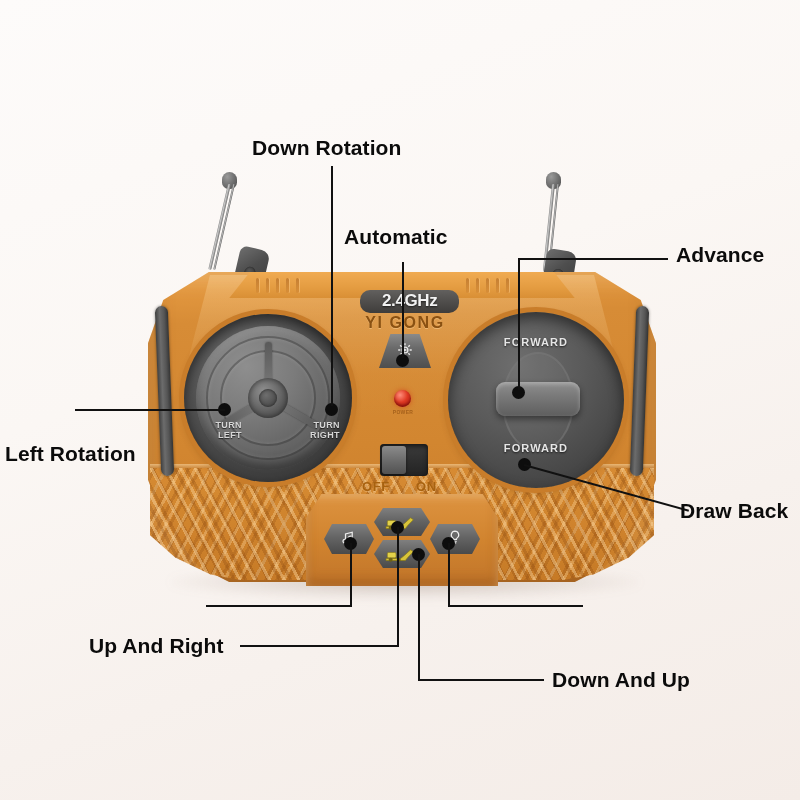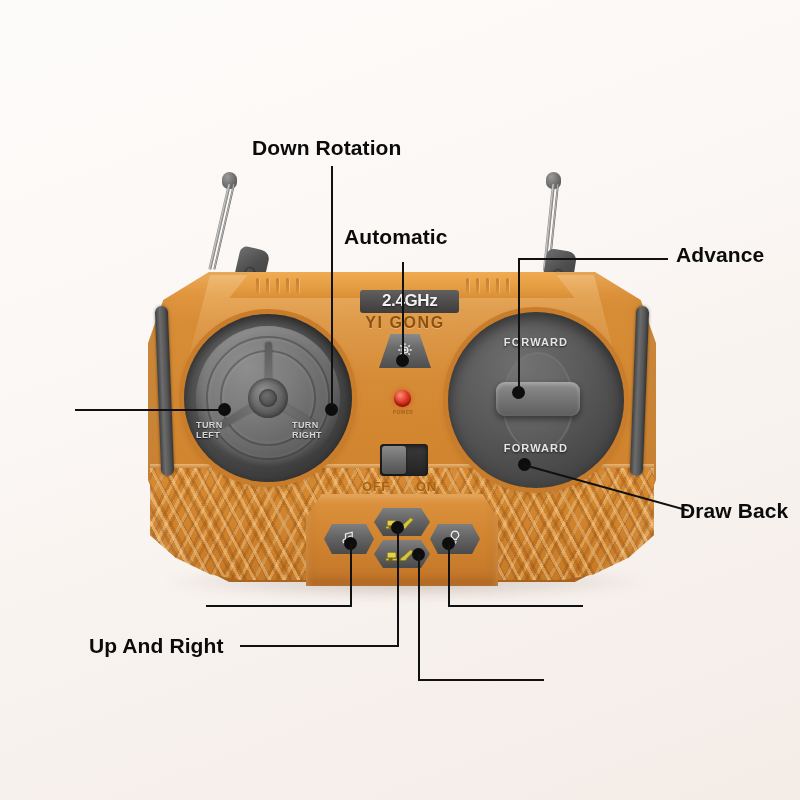--- a/index.html
+++ b/index.html
@@ -193,21 +193,21 @@
     background: radial-gradient(circle at 40% 35%, #6e6e6e, #3e3e3e);
     box-shadow: inset 0 0 3px #262626;
   }
   .dial-label {
     position: absolute;
     color: #d6d6d6;
     font-size: 9px;
     font-weight: 700;
     letter-spacing: 0.4px;
     line-height: 10px;
-    text-align: left;
+    text-align: right;
     text-shadow: 0 1px 1px rgba(0,0,0,0.65);
     white-space: pre-line;
   }
   .dial-label.turn-left  { left: 12px;  top: 106px; width: 46px; }
   .dial-label.turn-right { left: 108px; top: 106px; width: 48px; }
 
   
   .stick-well {
     position: absolute;
     left: 300px; top: 40px; width: 176px; height: 176px;
@@ -246,21 +246,21 @@
   .badge {
     position: absolute;
     left: 212px; top: 18px;
     width: 90px;
     text-align: center;
   }
   .badge-plate {
     display: inline-block;
     padding: 2px 22px 3px;
     background: linear-gradient(180deg, #62605e 0%, #4e4c4a 55%, #3f3d3b 100%);
-    border-radius: 3px;
+    border-radius: 10px;
     color: #f2f2f2;
     font-size: 17px;
     font-weight: 700;
     letter-spacing: -0.4px;
     text-shadow: 0 1px 2px rgba(0,0,0,0.6);
     line-height: 18px;
   }
   .badge-sub {
     margin-top: 1px;
     color: #8a5112;
@@ -503,20 +503,21 @@
   <div class="lead v" style="left:402px; top:262px; height:96px;"></div>
   <div class="callout" style="left:344px; top:225px;">Automatic</div>
 
   <div class="dot" style="left:512px; top:386px;"></div>
   <div class="lead v" style="left:518px; top:258px; height:132px;"></div>
   <div class="lead h" style="left:518px; top:258px; width:150px;"></div>
   <div class="callout" style="left:676px; top:243px;">Advance</div>
 
   <div class="dot" style="left:218px; top:403px;"></div>
   <div class="lead h" style="left:75px; top:409px; width:150px;"></div>
+  <div class="callout" style="left:5px; top:442px;">Left Rotation</div>
 
   <div class="dot" style="left:518px; top:458px;"></div>
   <div class="lead h" style="left:524px; top:464px; width:171px; transform-origin:left center; transform:rotate(15.5deg);"></div>
   <div class="callout" style="left:680px; top:499px;">Draw Back</div>
 
   <div class="dot" style="left:344px; top:537px;"></div>
   <div class="lead v" style="left:350px; top:543px; height:64px;"></div>
   <div class="lead h" style="left:206px; top:605px; width:146px;"></div>
 
   <div class="dot" style="left:391px; top:521px;"></div>
@@ -524,14 +525,15 @@
   <div class="lead h" style="left:240px; top:645px; width:159px;"></div>
   <div class="callout" style="left:89px; top:634px;">Up And Right</div>
 
   <div class="dot" style="left:442px; top:537px;"></div>
   <div class="lead v" style="left:448px; top:543px; height:64px;"></div>
   <div class="lead h" style="left:448px; top:605px; width:135px;"></div>
 
   <div class="dot" style="left:412px; top:548px;"></div>
   <div class="lead v" style="left:418px; top:554px; height:127px;"></div>
   <div class="lead h" style="left:418px; top:679px; width:126px;"></div>
+  <div class="callout" style="left:552px; top:668px;">Down And Up</div>
 
 </div>
 
 </body></html>

